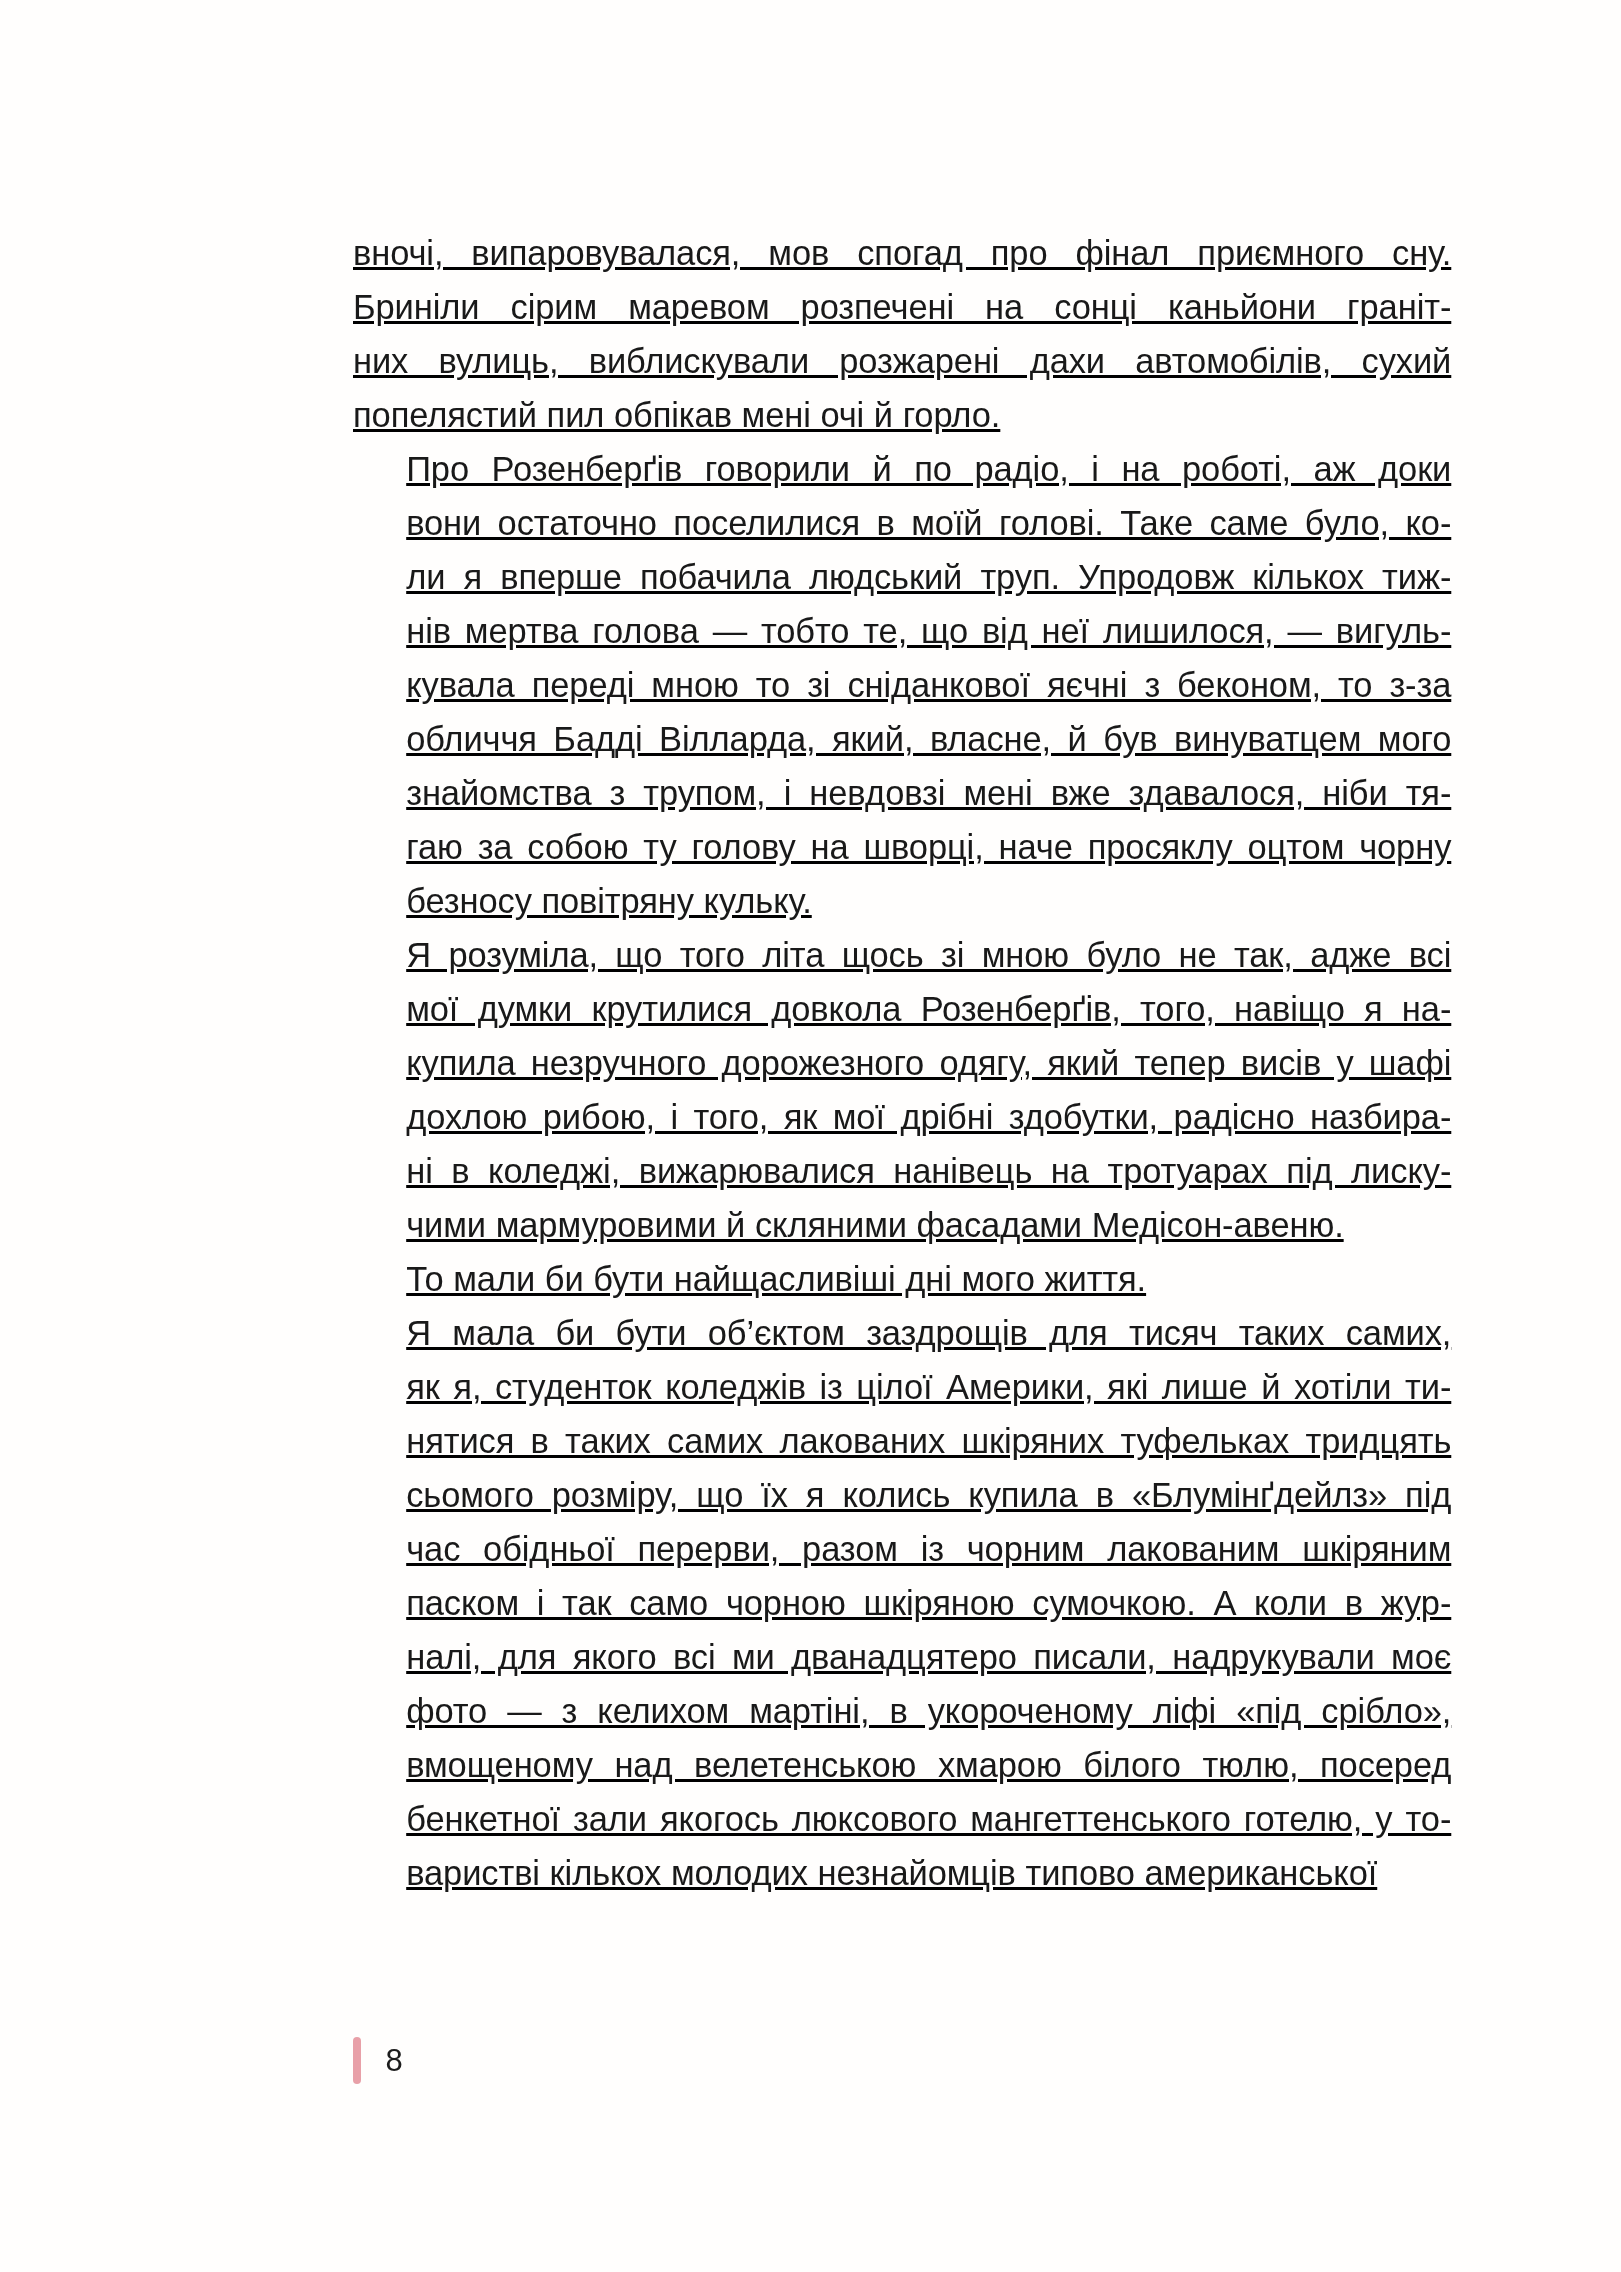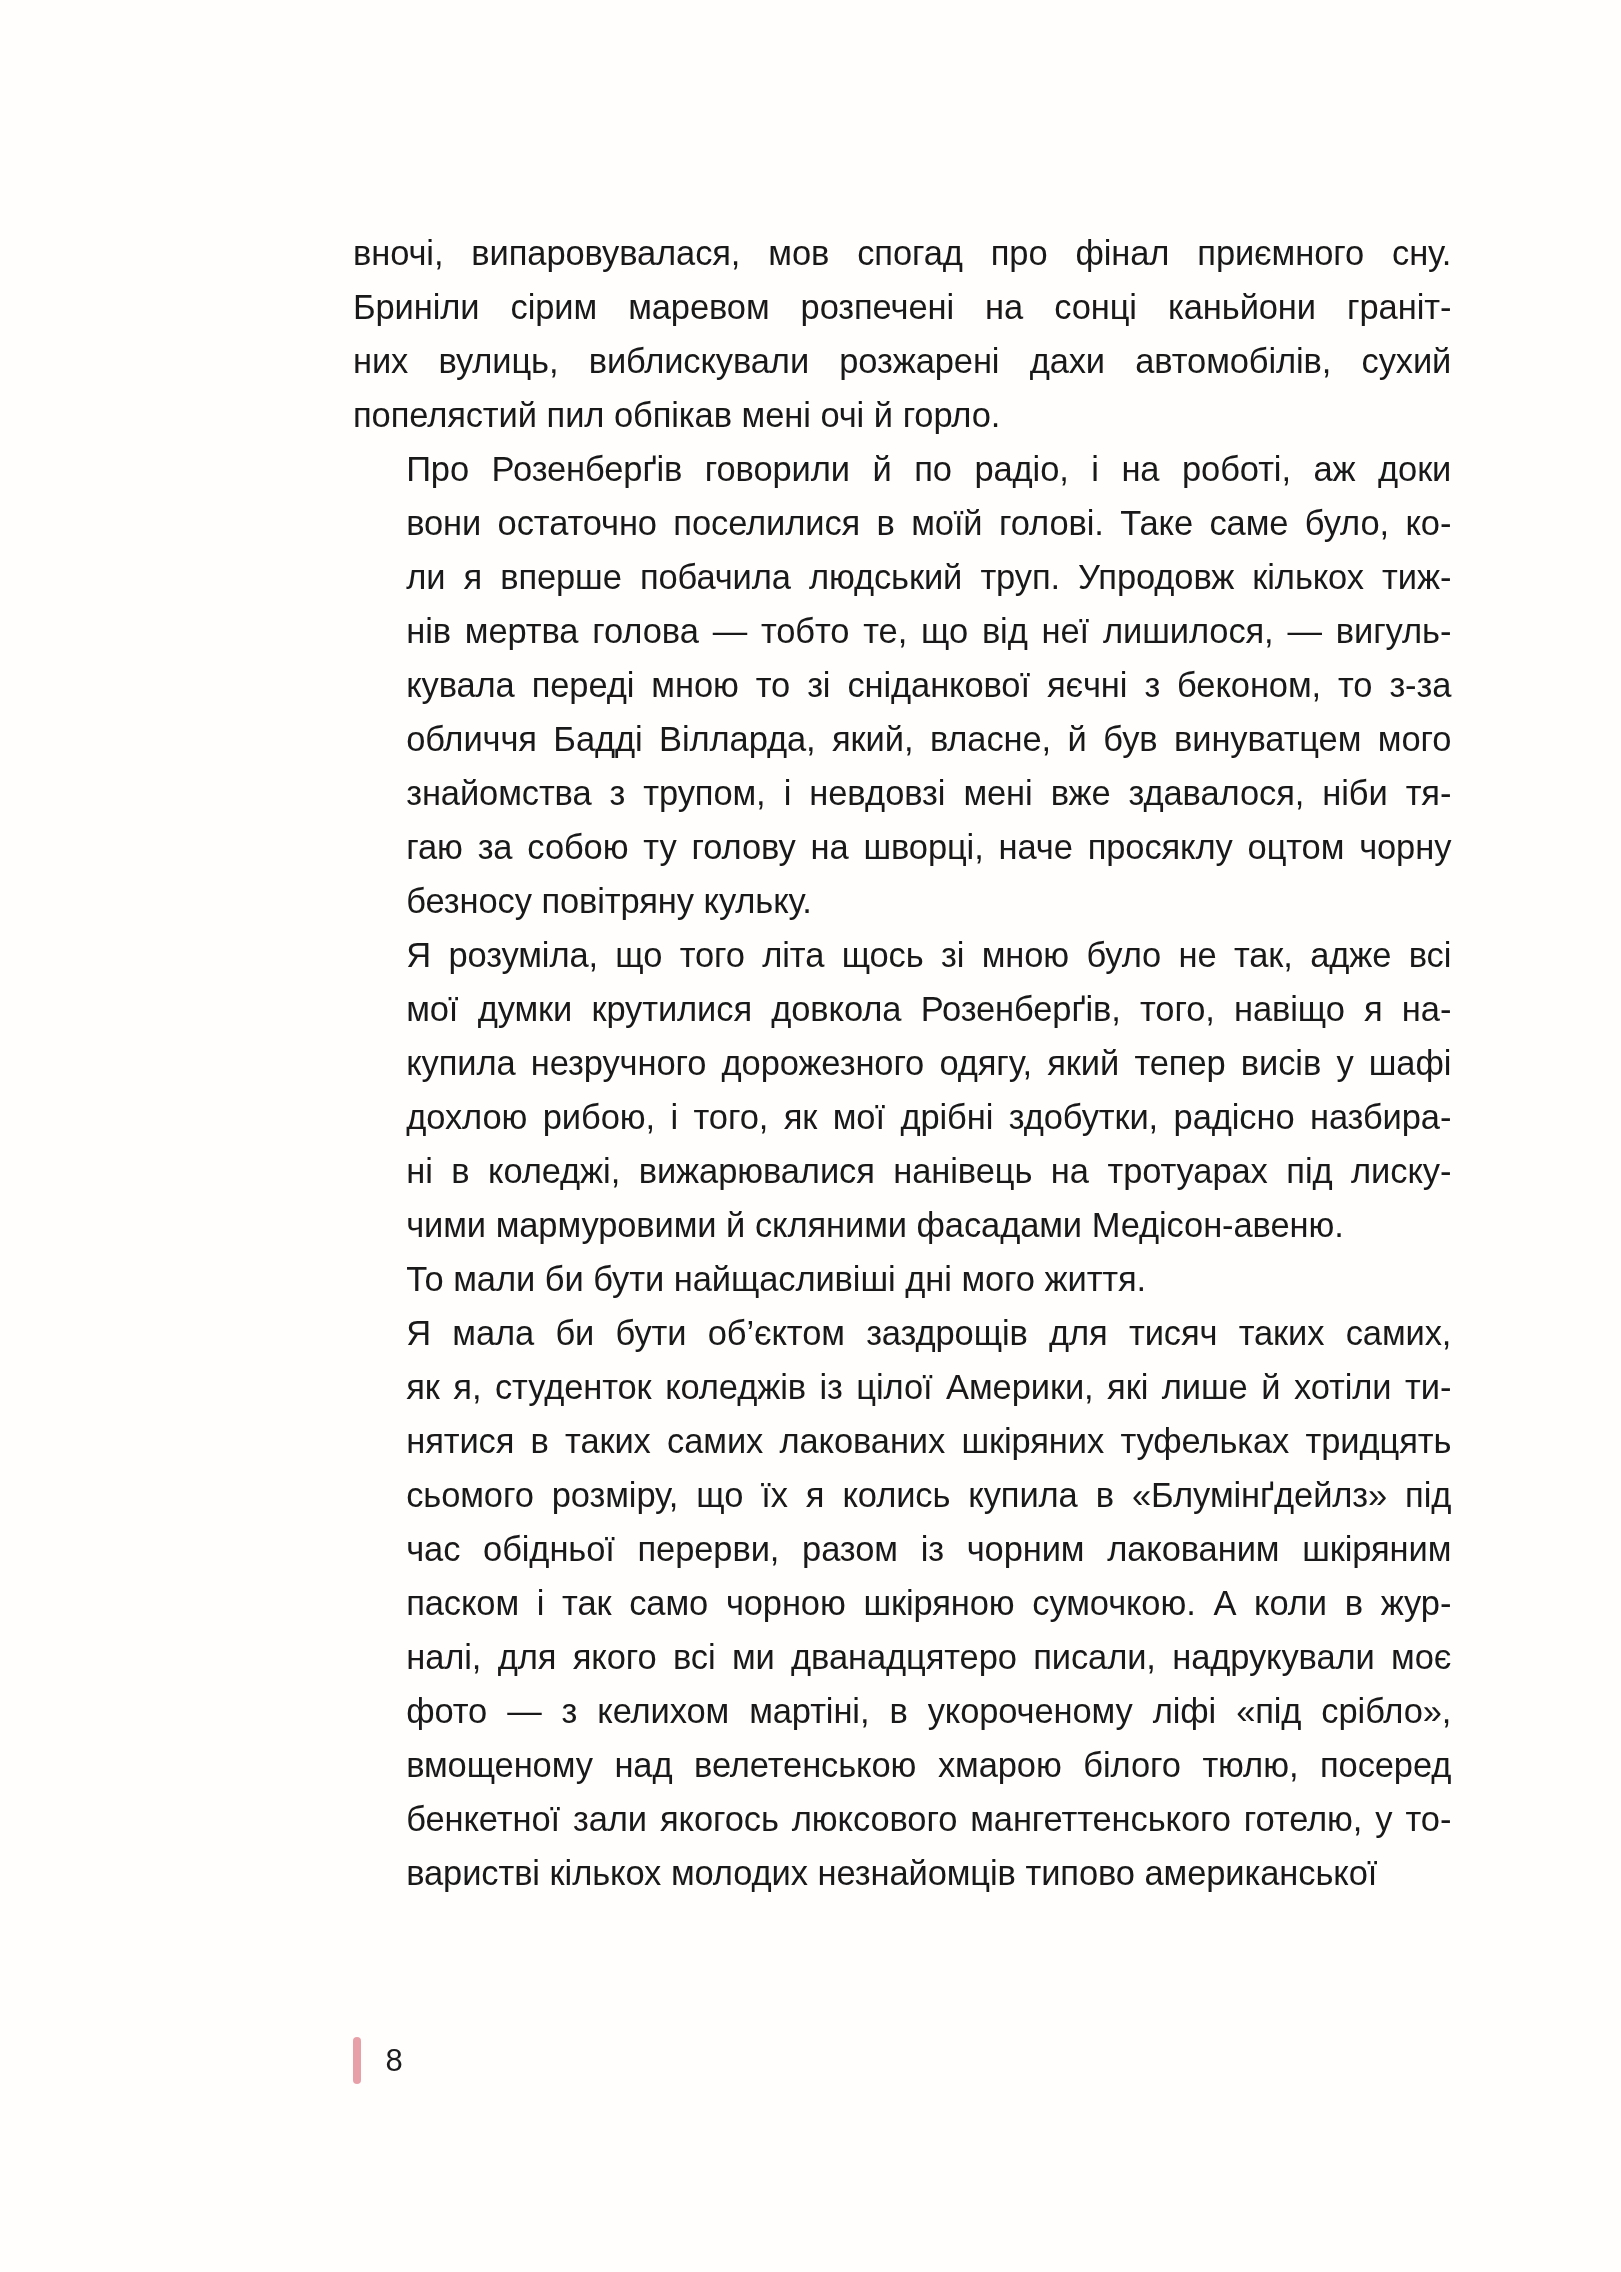--- a/index.html
+++ b/index.html
@@ -21,20 +21,21 @@
     background: #fffefd;
     box-sizing: border-box;
     overflow: hidden;
   }
 
   .text-column {
     position: absolute;
     left: 353px;
     top: 226px;
     width: 1115px;
+    text-decoration: underline;
   }
 
   .para {
     margin: 0;
     font-size: 35px;
     line-height: 54px;
     color: #191919;
     text-align: justify;
     text-justify: inter-word;
     letter-spacing: -0.1px;

